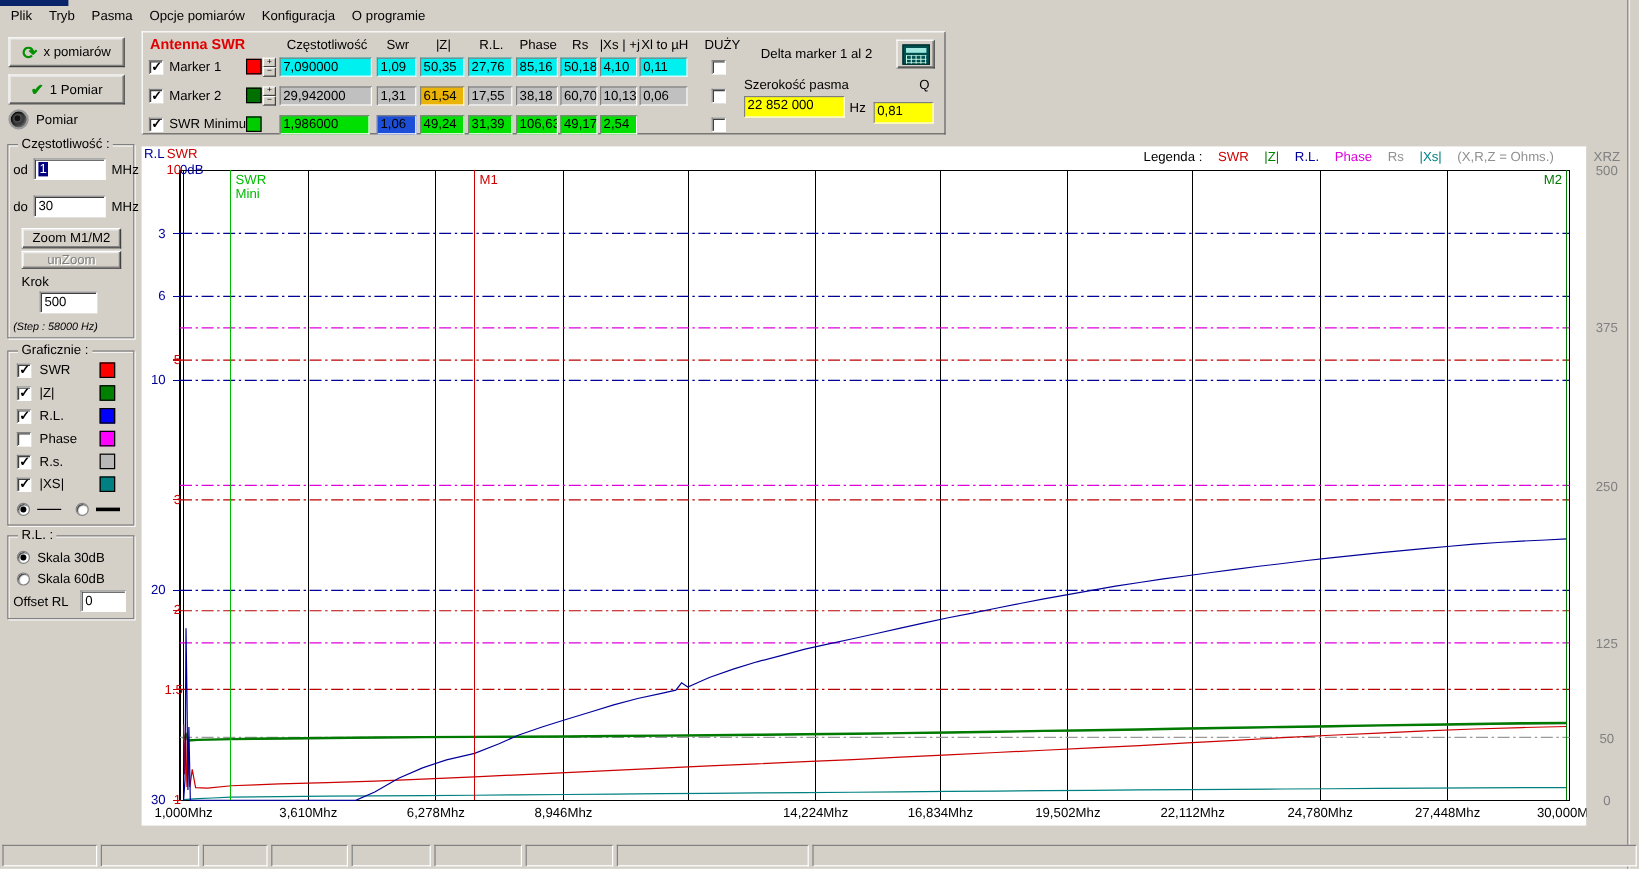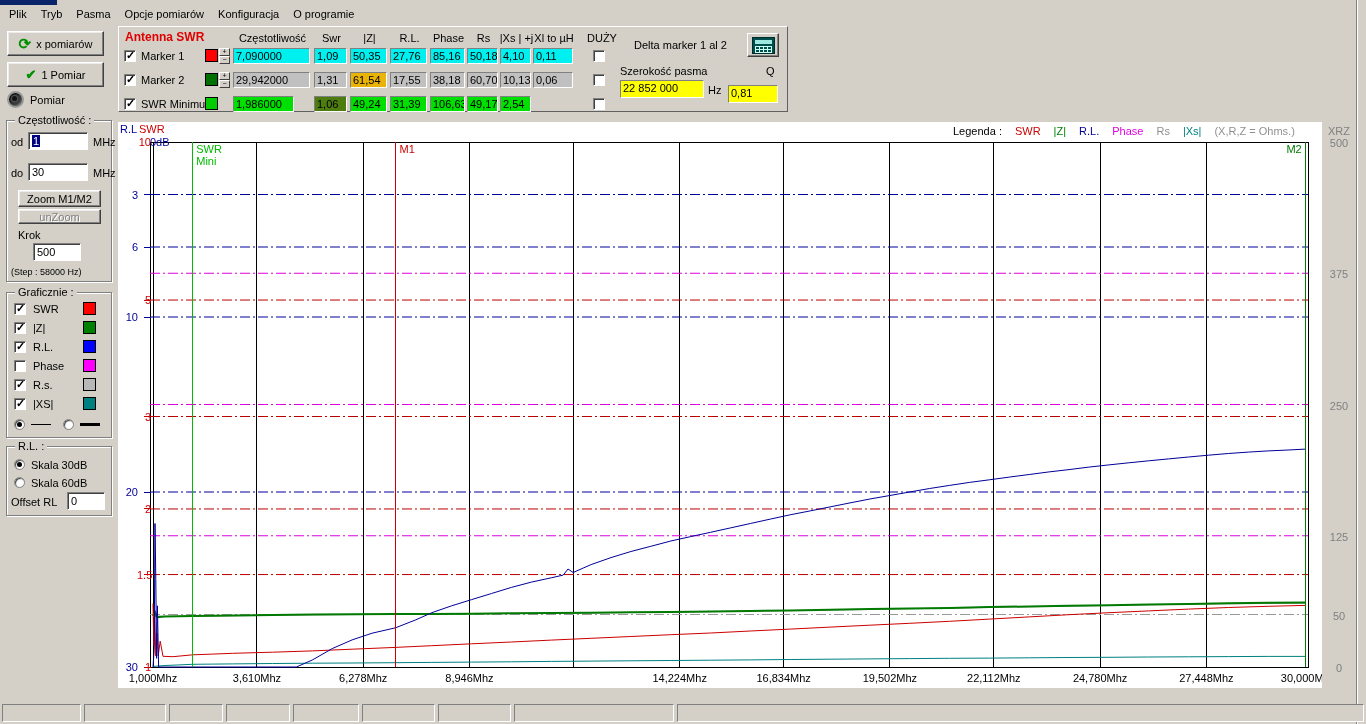--- a/index.html
+++ b/index.html
@@ -95,21 +95,21 @@
     <div class="field" style="left:21px;top:42px;width:60px;background:#fff;"><span>30</span></div>
     <span style="position:absolute;left:86px;top:46px;">MHz</span>
     <button class="btn" style="left:11px;top:69px;width:83px;height:17px;">
         <span>Zoom M1/M2</span>
       </button>
     <button class="btn disabled" style="left:11px;top:88px;width:83px;height:15px;">
         <span>unZoom</span>
       </button>
     <span style="position:absolute;left:11px;top:108px;">Krok</span>
     <div class="field" style="left:26px;top:122px;width:48px;background:#fff;"><span>500</span></div>
-    <span class="small-note" style="position:absolute;left:4px;top:146px;">(Step : 58000 Hz)</span>
+    <span class="small-note" style="position:absolute;left:4px;top:146px;font-style:italic;">(Step : 58000 Hz)</span>
   </div>
 
   <div class="groupbox" style="left:6px;top:292px;width:106px;height:146px;">
     <span class="gb-title">Graficznie :</span>
     <div id="graph-items">
         <span class="checkbox checked" style="left: 7px; top: 10px;"></span>
         <span style="position: absolute; left: 26px; top: 10px;">SWR</span>
         <span class="colorbox" style="left: 76px; top: 9px; background: rgb(255, 0, 0);"></span>
         <span class="checkbox checked" style="left: 7px; top: 29px;"></span>
         <span style="position: absolute; left: 26px; top: 29px;">|Z|</span>
@@ -187,22 +187,22 @@
         <span class="mp-field" style="left: 231px; top: 45px; width: 37px; background: #eab308;">61,54</span>
         <span class="mp-field" style="left: 271px; top: 45px; width: 37px; background: rgb(192, 192, 192);">17,55</span>
         <span class="mp-field" style="left: 311px; top: 45px; width: 35px; background: rgb(192, 192, 192);">38,18</span>
         <span class="mp-field" style="left: 348px; top: 45px; width: 31px; background: rgb(192, 192, 192);">60,70</span>
         <span class="mp-field" style="left: 381px; top: 45px; width: 31px; background: rgb(192, 192, 192);">10,13</span>
         <span class="mp-field" style="left: 414px; top: 45px; width: 40px; background: rgb(192, 192, 192);">0,06</span>
         <span class="checkbox" style="left: 474px; top: 47px;"></span>
         <span class="checkbox checked" style="left: 5px; top: 71px;"></span>
         <span class="mp-label" style="left: 22px; top: 71px;">SWR Minimu</span>
         <span class="colorbox" style="left: 86px; top: 70px; background: rgb(0, 204, 0);"></span>
-        <span class="mp-field" style="left: 114px; top: 69px; width: 61px; background: rgb(0, 224, 0);">1,986000</span>
-        <span class="mp-field" style="left: 195px; top: 69px; width: 33px; background: #4d7c0f;">1,06</span>
+        <span class="mp-field" style="left: 114px; top: 69px; width: 75px; background: rgb(0, 224, 0);">1,986000</span>
+        <span class="mp-field" style="left: 195px; top: 69px; width: 33px; background: #1d4ed8;">1,06</span>
         <span class="mp-field" style="left: 231px; top: 69px; width: 37px; background: rgb(0, 224, 0);">49,24</span>
         <span class="mp-field" style="left: 271px; top: 69px; width: 37px; background: rgb(0, 224, 0);">31,39</span>
         <span class="mp-field" style="left: 311px; top: 69px; width: 35px; background: rgb(0, 224, 0);">106,63</span>
         <span class="mp-field" style="left: 348px; top: 69px; width: 31px; background: rgb(0, 224, 0);">49,17</span>
         <span class="mp-field" style="left: 381px; top: 69px; width: 31px; background: rgb(0, 224, 0);">2,54</span>
         <span class="checkbox" style="left: 474px; top: 71px;"></span>
       </div>
     <span class="mp-label" style="left:515px;top:12px;">Delta marker 1 al 2</span>
     <button class="calc-btn" style="left:628px;top:6px;">
       <span class="calc-body">

